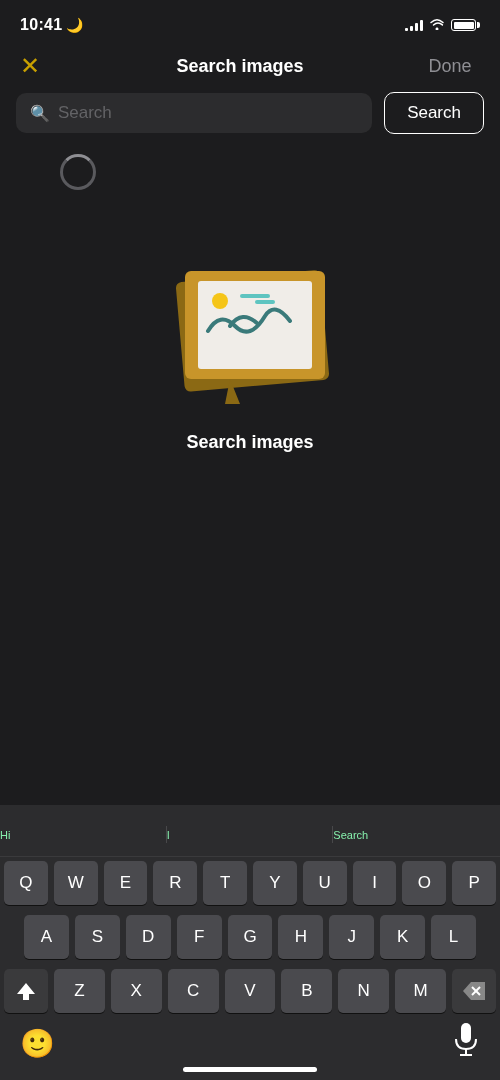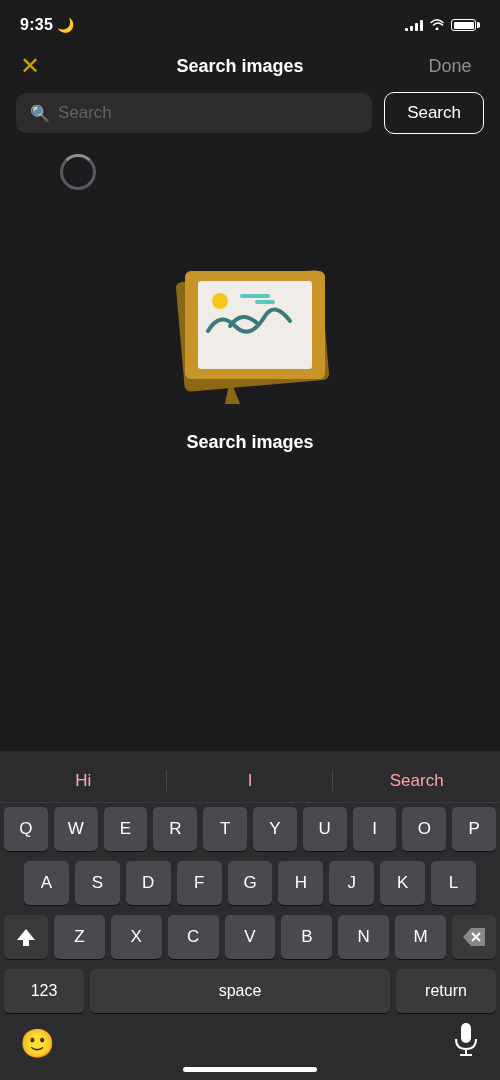--- a/index.html
+++ b/index.html
@@ -198,23 +198,23 @@
     }
     .predictive-row {
       display: flex;
       align-items: center;
       height: 44px;
       border-bottom: 1px solid #3a3a3c;
       margin-bottom: 4px;
     }
     .predictive-item {
       flex: 1;
-      text-align: center;
-      font-size: 17px;
-      color: #fca5a5;
+      text-align: left;
+      font-size: 11px;
+      color: #86efac;
       cursor: pointer;
       padding: 8px 0;
       position: relative;
     }
     .predictive-item:not(:last-child)::after {
       content: '';
       position: absolute;
       right: 0;
       top: 20%;
       height: 60%;
@@ -291,21 +291,21 @@
       background: #fff;
       border-radius: 3px;
       margin: 0 auto 8px auto;
     }
   </style>
 </head>
 <body>
 
 <div class="status-bar">
   <div style="display:flex;align-items:center;gap:4px">
-    <span class="status-time">9:35</span>
+    <span class="status-time">10:41</span>
     <span style="font-size:14px;">🌙</span>
   </div>
   <div class="status-icons">
     <div class="signal-bars">
       <span></span>
         <span></span>
         <span></span>
         <span></span>
     </div>
     <div>
@@ -416,25 +416,20 @@
         </div>
       <div class="key dark backspace">
         <svg width="22" height="18" viewBox="0 0 22 18">
             <path d="M8 0 L22 0 L22 18 L8 18 L0 9 Z" fill="#888"></path>
             <line x1="9" y1="5" x2="17" y2="13" stroke="white" stroke-width="2"></line>
             <line x1="17" y1="5" x2="9" y2="13" stroke="white" stroke-width="2"></line>
           </svg>
       </div>
     </div>
 
-    <div class="keys-row">
-      <div class="key dark numbers">123</div>
-      <div class="key dark space-key">space</div>
-      <div class="key dark return-key">return</div>
-    </div>
   </div>
 
   <div class="bottom-accessory">
     <span class="emoji-btn">🙂</span>
     <span class="mic-btn">
       <svg width="28" height="36" viewBox="0 0 28 36">
         <rect x="9" y="0" width="10" height="20" rx="5" fill="white"></rect>
         <path d="M4 16 Q4 26 14 26 Q24 26 24 16" stroke="white" stroke-width="2" fill="none"></path>
         <line x1="14" y1="26" x2="14" y2="32" stroke="white" stroke-width="2"></line>
         <line x1="8" y1="32" x2="20" y2="32" stroke="white" stroke-width="2"></line>

